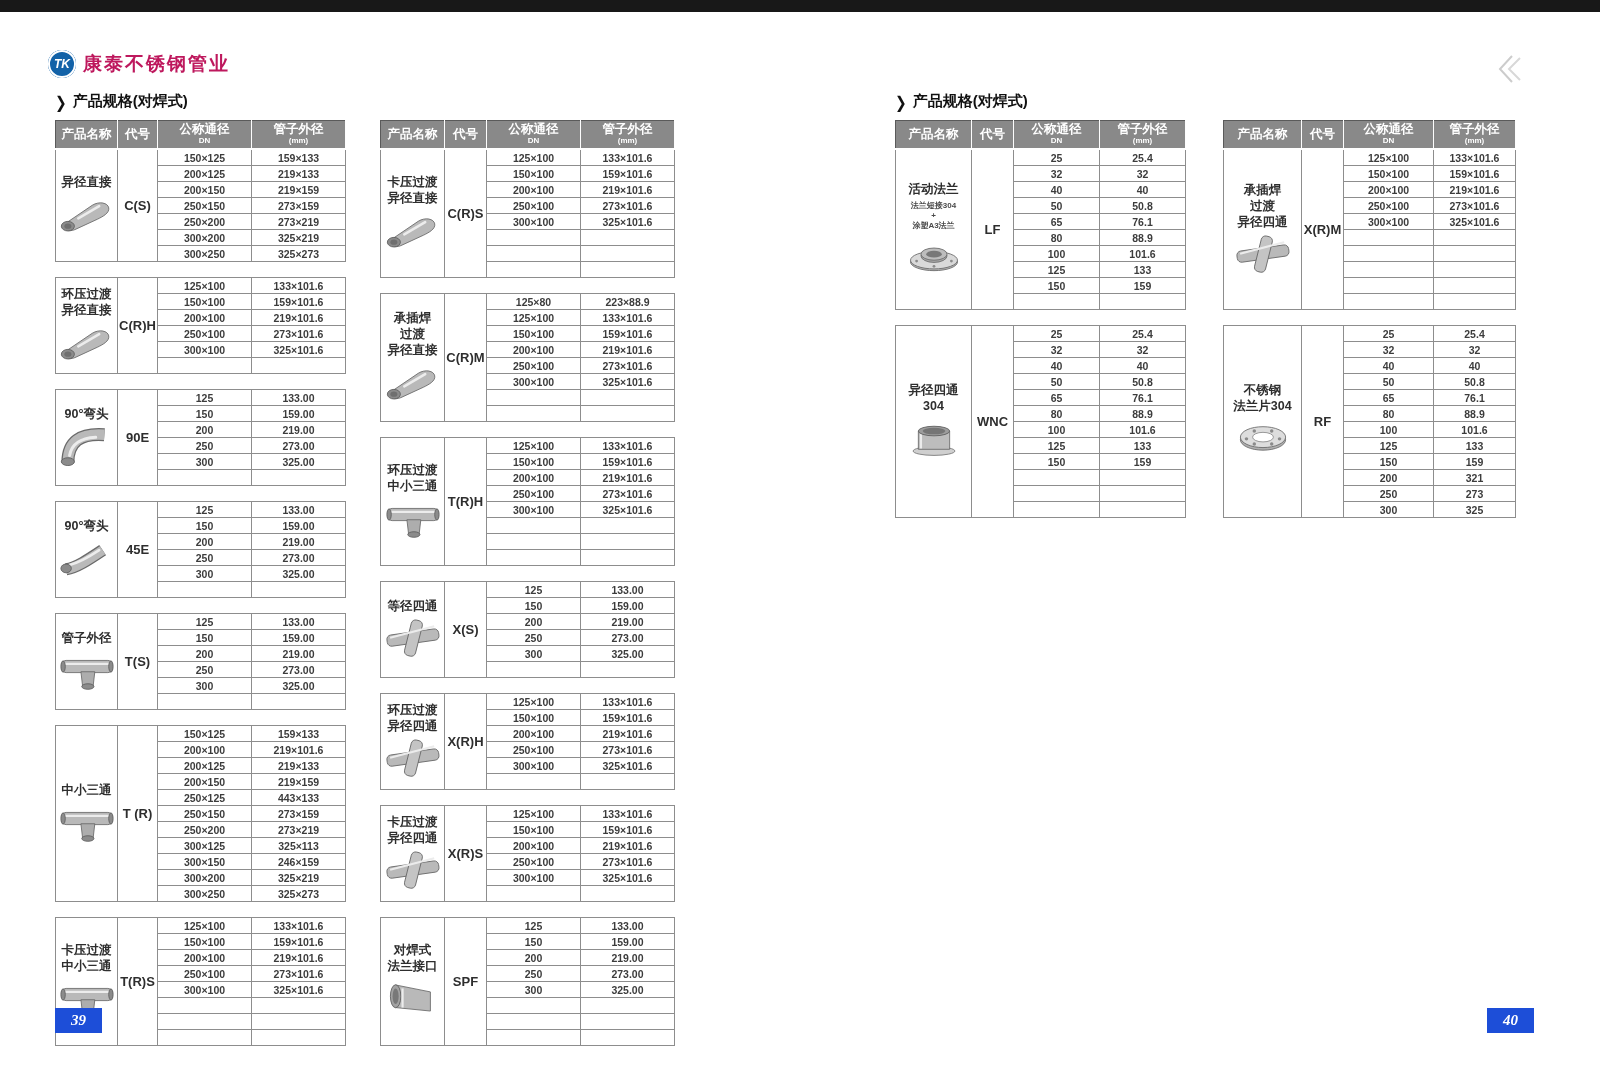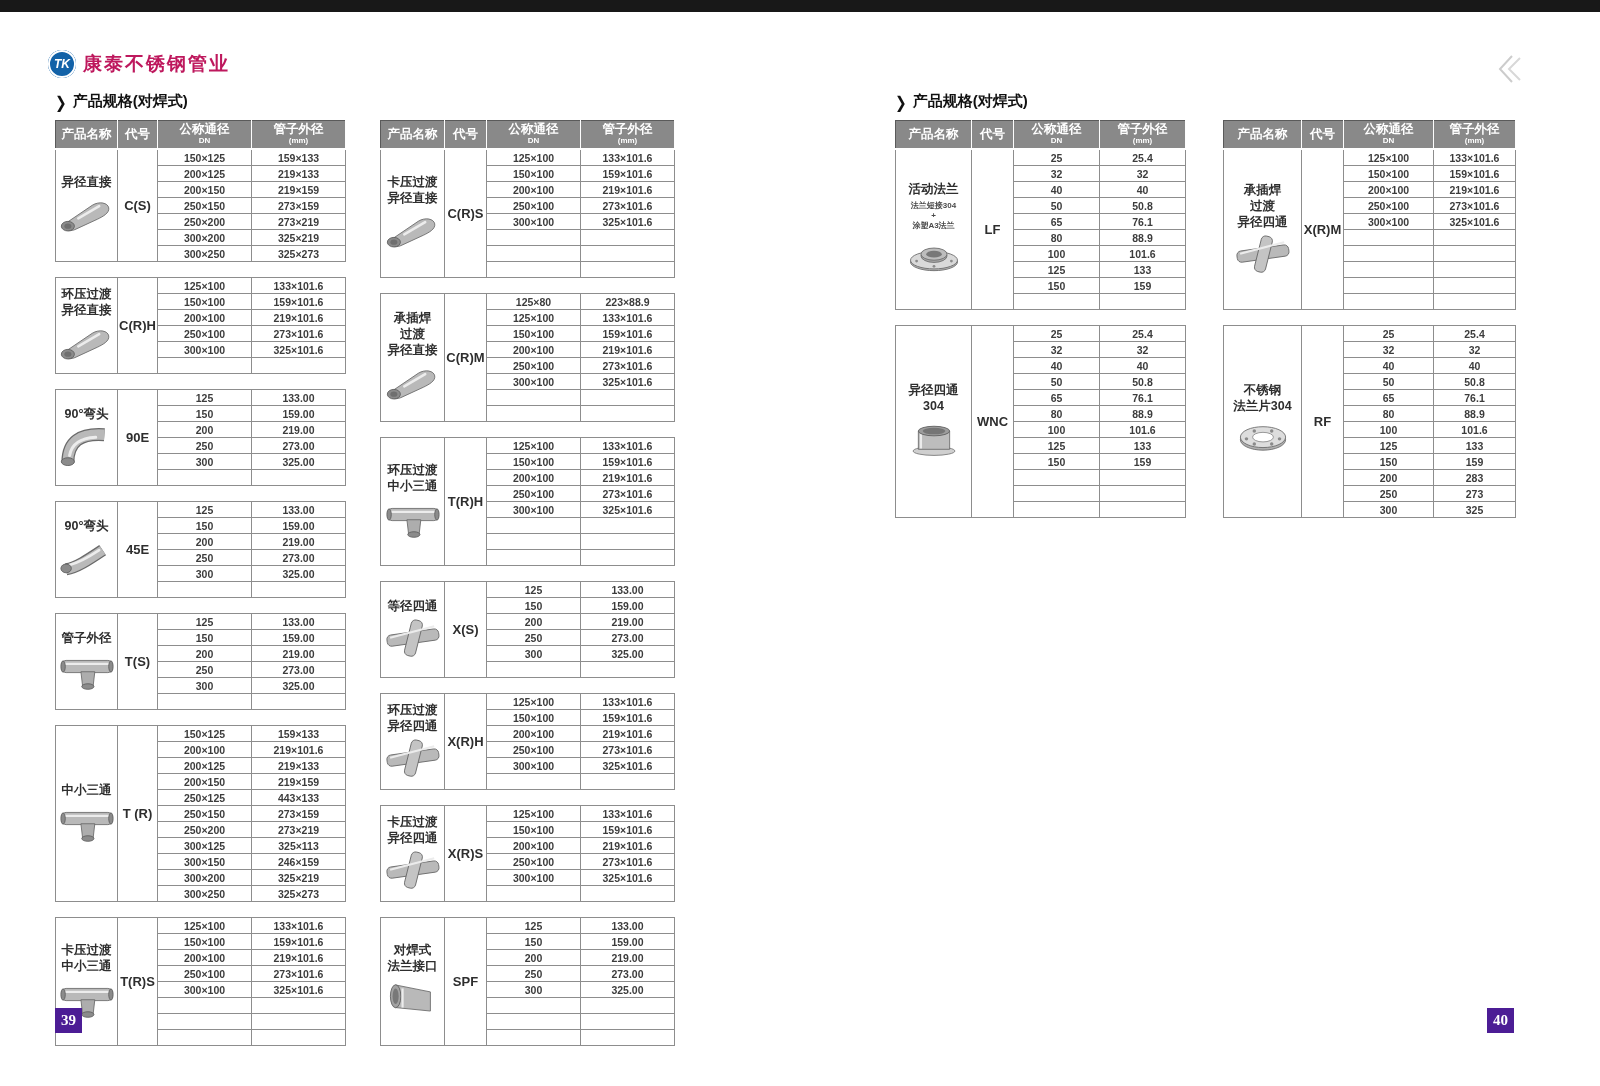--- a/index.html
+++ b/index.html
@@ -41,23 +41,23 @@
                  text-align:center;height:15px;padding:0;line-height:14px;
                  overflow:hidden;white-space:nowrap;}
   td.name-cell{vertical-align:middle;background:#fff;}
   .name-inner{display:flex;flex-direction:column;align-items:center;justify-content:center;gap:3px;}
   .name-lines{font-size:12.5px;font-weight:700;color:#2e2e2e;line-height:1.3;}
   .sub-lines{font-size:8px;font-weight:700;color:#4a4a4a;line-height:1.25;text-align:center;}
   td.code-cell{font-size:13px;font-weight:700;color:#2e2e2e;}
   .fit-img{display:block;margin:1px auto 0;}
 
   
-  .page-badge{position:absolute;width:27px;height:25px;background:#4c1d95;color:#fff;
+  .page-badge{position:absolute;width:47px;height:25px;background:#1d4ed8;color:#fff;
               display:flex;align-items:center;justify-content:center;
-              font-size:15px;font-weight:700;
+              font-size:15px;font-weight:700;font-style:italic;
               font-family:"Liberation Serif","DejaVu Serif",serif;}
   #badge-left{left:55px;top:1008px;} #badge-right{left:1487px;top:1008px;}
 </style>
 </head>
 <body>
 
 <div class="page">
   <div class="top-edge"></div>
 
   <div class="brand">
@@ -1141,21 +1141,21 @@
           <tr>
             <td>125</td>
             <td>133</td>
           </tr>
           <tr>
             <td>150</td>
             <td>159</td>
           </tr>
           <tr>
             <td>200</td>
-            <td>283</td>
+            <td>321</td>
           </tr>
           <tr>
             <td>250</td>
             <td>273</td>
           </tr>
           <tr>
             <td>300</td>
             <td>325</td>
           </tr>
         </tbody>

